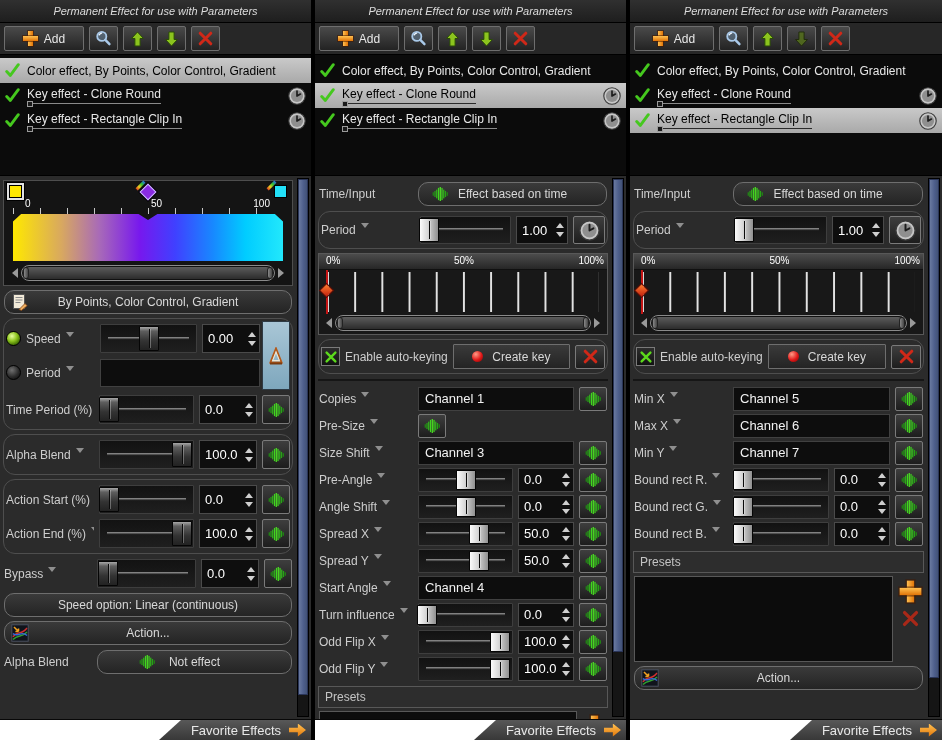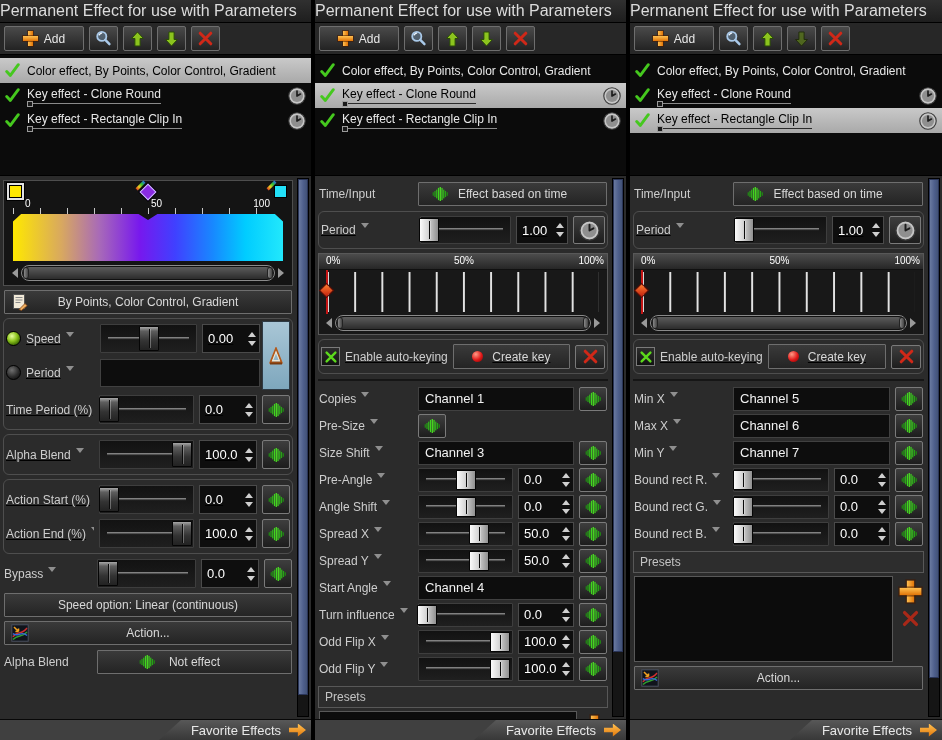--- a/index.html
+++ b/index.html
@@ -3,22 +3,22 @@
 <meta charset="utf-8">
 <style>
   html,body{margin:0;padding:0;}
   body{width:942px;height:740px;overflow:hidden;background:#000;
        font-family:"Liberation Sans", sans-serif; -webkit-font-smoothing:antialiased;}
   .app{display:flex;gap:3px;width:942px;height:740px;}
   .panel{width:312px;height:740px;background:#2b2b2b;display:flex;flex-direction:column;
          border-right:1px solid #000;box-sizing:border-box;position:relative;}
 
   
-  .titlebar{height:22px;line-height:22px;text-align:left;font-size:16px;color:#dcdcdc;
-            background:linear-gradient(#303030,#1e1e1e);border-bottom:1px solid #000;}
+  .titlebar{height:22px;line-height:22px;text-align:center;font-size:11px;color:#dcdcdc;
+            background:linear-gradient(#303030,#1e1e1e);border-bottom:1px solid #000;font-style:italic;}
   .toolbar{height:32px;display:flex;align-items:center;gap:5px;padding:3px 4px;
            background:#272727;border-bottom:1px solid #000;box-sizing:border-box;}
   .tb-btn{height:25px;box-sizing:border-box;border:1px solid #6e6e6e;border-radius:2px;
           background:linear-gradient(#4a4a4a,#232323);display:flex;align-items:center;
           justify-content:center;color:#e8e8e8;font-size:12px;cursor:pointer;}
   .tb-btn.add{width:80px;gap:6px;}
   .tb-btn.sq{width:29px;}
 
   
   .effect-list{height:121px;background:#0b0b0b;border-bottom:1px solid #000;padding-top:3px;box-sizing:border-box;}
@@ -64,21 +64,21 @@
   .valbox.narrow{flex-basis:52px;}
   .spin{margin-left:auto;display:flex;flex-direction:column;gap:4px;align-items:center;padding-right:3px;cursor:pointer;}
   .spin i{display:block;width:0;height:0;border-left:4px solid transparent;border-right:4px solid transparent;}
   .spin .su{border-bottom:5px solid #cfcfcf;}
   .spin .sd{border-top:5px solid #cfcfcf;}
   .gbtn{flex:0 0 28px;height:29px;box-sizing:border-box;border:1px solid #7a7a7a;border-radius:2px;
         background:linear-gradient(#3e3e3e,#1d1d1d);display:flex;align-items:center;justify-content:center;cursor:pointer;}
   .p23 .gbtn{height:24px;}
   .channel-field{flex:1;height:24px;box-sizing:border-box;background:#0d0d0d;border:1px solid #404040;
                  color:#f2f2f2;font-size:13px;display:flex;align-items:center;padding:0 6px;}
-  .group{border:1px solid #4e4e4e;border-radius:6px;margin:4px 0;padding:1px;text-decoration:underline;}
+  .group{border:1px solid #4e4e4e;border-radius:12px;margin:4px 0;padding:1px;}
 
   
   .grad-editor{border:1px solid #4e4e4e;background:#141414;margin:1px 0 4px 0;padding:2px 2px 3px 2px;}
   .stops-row{position:relative;height:18px;}
   .stop{position:absolute;top:2px;width:13px;height:13px;border:1px solid #000;box-sizing:border-box;}
   .stop.sel{box-shadow:0 0 0 2px #e2e2e2,0 0 0 3px #000;}
   .dstop{position:absolute;left:calc(50% - 6px);top:3px;width:10px;height:10px;transform:rotate(45deg);
          background:#8a2be2;border:1px solid #cfc0ff;box-shadow:0 0 0 1px #000;}
   .rain{position:absolute;width:11px;height:3px;transform:rotate(-45deg);
         background:linear-gradient(90deg,#e04020,#e8d020,#30c030,#2868e8);}
@@ -97,21 +97,21 @@
   .harrow.left{border-right:6px solid #9a9a9a;margin-right:3px;}
   .harrow.right{border-left:6px solid #9a9a9a;margin-left:3px;}
   .htrack{flex:1;height:14px;border:1px solid #8a8a8a;border-radius:8px;background:#111;position:relative;}
   .hthumb{position:absolute;left:2px;right:2px;top:1px;bottom:1px;border-radius:7px;
           background:linear-gradient(#5c5c5c,#2c2c2c);cursor:pointer;}
   .hthumb::before,.hthumb::after{content:"";position:absolute;top:0;bottom:0;width:6px;
           border-radius:4px;background:linear-gradient(90deg,#888,#444);border:1px solid #222;box-sizing:border-box;}
   .hthumb::before{left:-1px;} .hthumb::after{right:-1px;}
 
   
-  .wide-btn{height:24px;box-sizing:border-box;border:1px solid #6e6e6e;border-radius:1px;
+  .wide-btn{height:24px;box-sizing:border-box;border:1px solid #6e6e6e;border-radius:10px;
             background:linear-gradient(#3a3a3a,#242424);color:#d8d8d8;font-size:12px;
             display:flex;align-items:center;justify-content:center;gap:8px;margin:4px 1px;
             position:relative;cursor:pointer;}
   .wide-btn .licon{position:absolute;left:6px;top:50%;transform:translateY(-50%);display:flex;}
   .wide-btn.flex1{flex:1;margin:0;}
   .hdr-flat{height:20px;display:flex;align-items:center;padding:0 6px;font-size:12px;color:#c4c4c4;
             border:1px solid #585858;background:#2d2d2d;margin:5px 0 3px 0;}
   .preset-area{display:flex;gap:4px;margin:2px 1px;}
   .preset-box{flex:1;background:#0c0c0c;border:1px solid #585858;}
   .preset-btns{width:26px;display:flex;flex-direction:column;align-items:center;gap:10px;padding-top:4px;}
@@ -148,21 +148,21 @@
   .tl-labels span{position:absolute;top:1px;}
   .tl-body{position:relative;height:44px;}
   .tl-ticks{position:absolute;left:8px;right:8px;top:2px;bottom:2px;
             background-image:linear-gradient(90deg,#e2e2e2 1.5px,transparent 1.5px);
             background-size:10% 100%;background-repeat:repeat-x;}
   .playhead{position:absolute;left:7px;top:0;bottom:0;width:2px;background:#c41414;}
   .ph-diamond{position:absolute;left:-5px;top:15px;width:11px;height:11px;transform:rotate(45deg);
               background:linear-gradient(135deg,#ff8030,#c01c0c);border:1px solid #5c0e06;box-sizing:border-box;}
 
   
-  .footerbar{height:20px;background:#404040;border-top:1px solid #080808;position:relative;overflow:hidden;}
+  .footerbar{height:20px;background:#ffffff;border-top:1px solid #080808;position:relative;overflow:hidden;}
   .fav-tab{position:absolute;right:0;top:0;height:100%;width:152px;
            background:linear-gradient(#585858,#383838);
            clip-path:polygon(22px 0,100% 0,100% 100%,0 100%);
            display:flex;align-items:center;justify-content:flex-end;gap:8px;
            padding-right:5px;box-sizing:border-box;color:#e8e8e8;font-size:13px;cursor:pointer;}
 
   .ab-row{display:flex;align-items:center;gap:5px;margin:4px 1px;height:26px;}
   .params-sep{border-top:2px solid #161616;margin-top:5px;padding-top:3px;}
 </style>
 </head>

